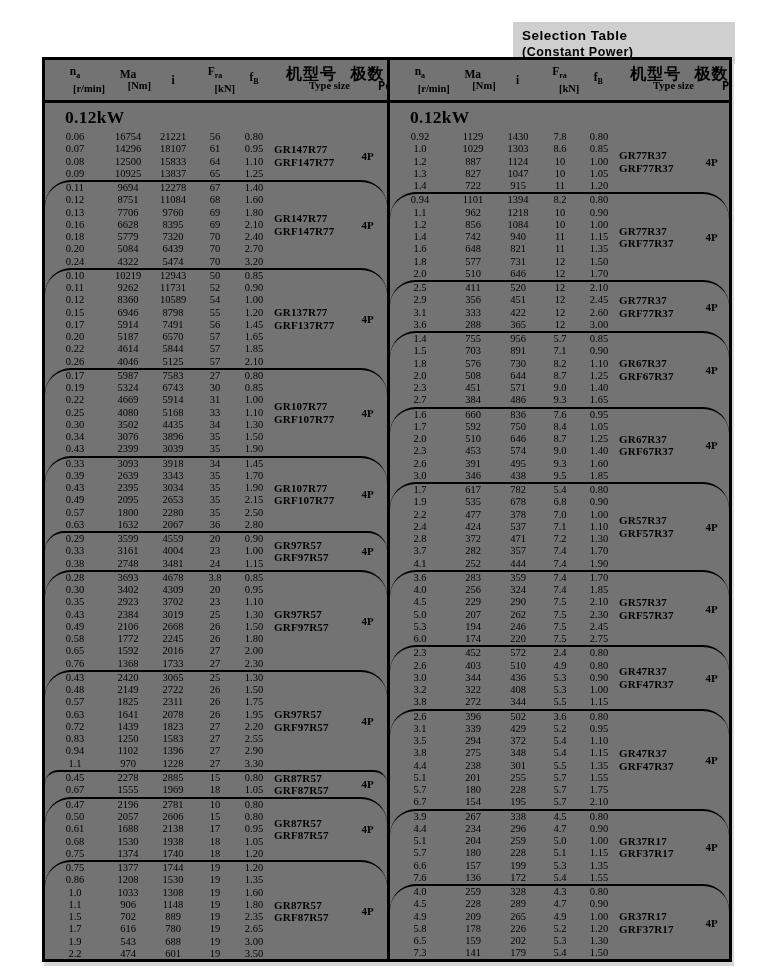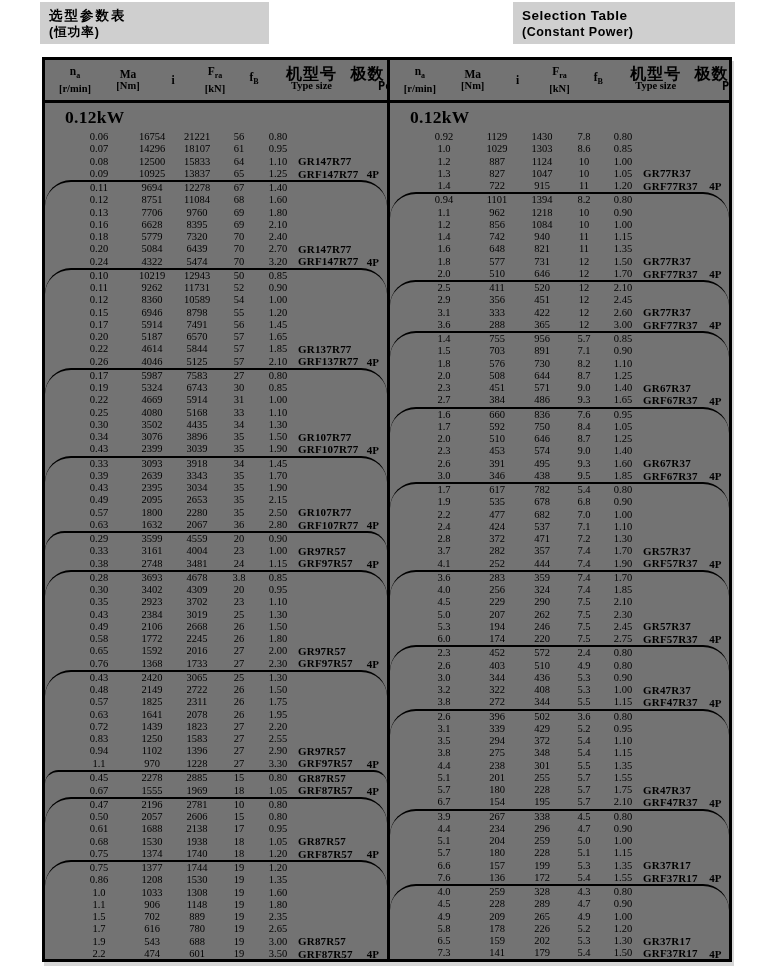--- a/index.html
+++ b/index.html
@@ -4,71 +4,67 @@
 <style>
   * { margin:0; padding:0; box-sizing:border-box; }
   html,body { width:780px; height:968px; background:#fff; overflow:hidden;
     font-family:"Liberation Serif", serif; color:#000; }
   .page { position:relative; width:780px; height:968px; background:#fff; }
 
   
   .title-block { position:absolute; top:2px; height:42px; background:#cfcfcf;
     padding:5px 0 0 9px; font-family:"Liberation Sans", sans-serif; font-weight:bold; }
   .tb-left  { left:40px;  width:229px; }
-  .tb-right { left:513px; width:222px; }
+  .tb-right { left:513px; width:222px;margin-top:20px; }
   .title-line1 { font-size:13.5px; letter-spacing:2px; line-height:17px; }
   .title-line2 { font-size:12.5px; letter-spacing:1px; line-height:16px; }
   .tb-right .title-line1, .tb-right .title-line2 { letter-spacing:0.5px; }
 
   
   .selection-table { position:absolute; left:42px; top:57px; width:690px; height:905px;
     border:3px solid #000; display:flex; background:#737373; box-shadow:2px 4px 0 #d6d6d6; }
   .half { flex:1 1 50%; overflow:hidden; }
   .half.right { border-left:3px solid #000; }
 
   
   .col-header { height:43px; border-bottom:3px solid #000; display:flex;
     align-items:center; font-weight:bold; }
   .hc { text-align:center; font-size:11px; line-height:12px; }
   .hc .l1 { font-size:11.5px; }
   .hc sub { font-size:8px; }
-  .hc .l2 { font-size:10.5px; }
+  .hc .l2 { font-size:10.5px;text-align:right; }
   .hc .cjk { font-family:"Liberation Sans", sans-serif; font-size:16px; letter-spacing:1px; }
   .hc .mono { font-family:"DejaVu Sans Mono", monospace; font-size:12px;margin-left:28px; }
 
   
   .w0{width:60px}.w1{width:46px}.w2{width:44px}.w3{width:40px}.w4{width:38px}
   .wtype{width:77px}.wpole{width:35px}
 
   
   .power { height:28px; display:flex; align-items:center;
     font-weight:bold; font-size:17.5px; padding-left:20px; letter-spacing:0.3px; }
 
   
-  .group { display:flex; align-items:flex-end;padding-left:24px; }
+  .group { display:flex; align-items:center; }
   .group + .group { border-top:2px solid #000;border-radius:26px; }
   .rows { width:228px; }
   .row { display:flex; height:12.25px; }
   .cell { display:inline-block; text-align:center; font-size:10.5px; line-height:12.4px;
     white-space:nowrap; }
   .typecol { width:77px; display:flex; flex-direction:column; justify-content:center;
     font-weight:bold; font-size:11px; line-height:12.5px; letter-spacing:0.2px;
     padding-left:1px; white-space:nowrap; }
   .polecol { width:35px; display:flex; align-items:center; justify-content:center;
     font-weight:bold; font-size:11px; }
 </style>
 </head>
 <body>
 
 <div class="page">
 
-  <div class="title-block tb-left">
-    <div class="title-line1">选型参数表</div>
-    <div class="title-line2">(恒功率)</div>
-  </div>
   <div class="title-block tb-right">
     <div class="title-line1">Selection Table</div>
     <div class="title-line2">(Constant Power)</div>
   </div>
 
   <div class="selection-table">
 
     <div class="half">
       <div class="col-header">
         <div class="hc w0">
@@ -948,21 +944,21 @@
               <div class="row">
                 <span class="cell w0">1.9</span>
                 <span class="cell w1">535</span>
                 <span class="cell w2">678</span>
                 <span class="cell w3">6.8</span>
                 <span class="cell w4">0.90</span>
               </div>
               <div class="row">
                 <span class="cell w0">2.2</span>
                 <span class="cell w1">477</span>
-                <span class="cell w2">682</span>
+                <span class="cell w2">378</span>
                 <span class="cell w3">7.0</span>
                 <span class="cell w4">1.00</span>
               </div>
               <div class="row">
                 <span class="cell w0">2.4</span>
                 <span class="cell w1">424</span>
                 <span class="cell w2">537</span>
                 <span class="cell w3">7.1</span>
                 <span class="cell w4">1.10</span>
               </div>

